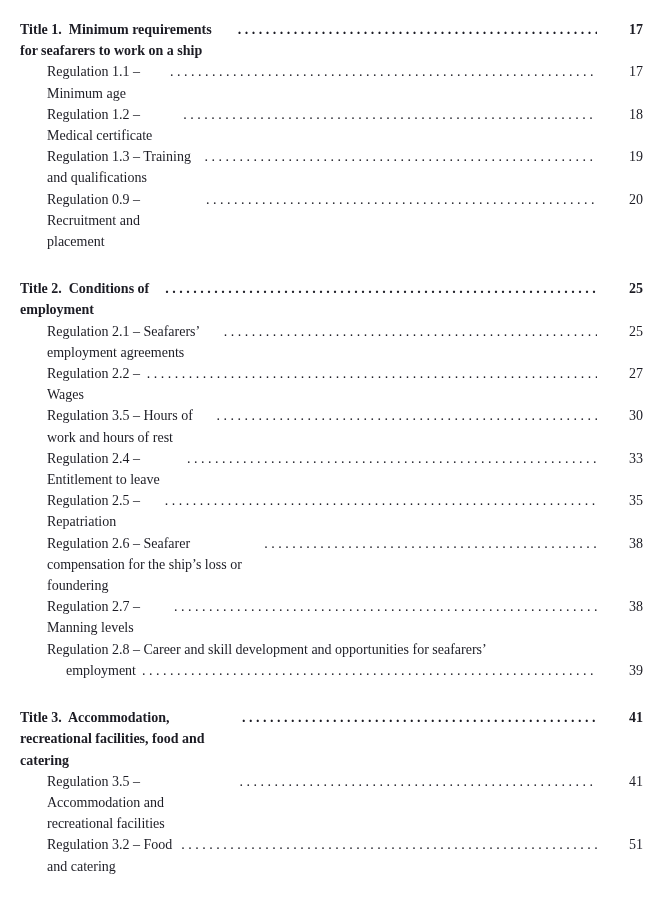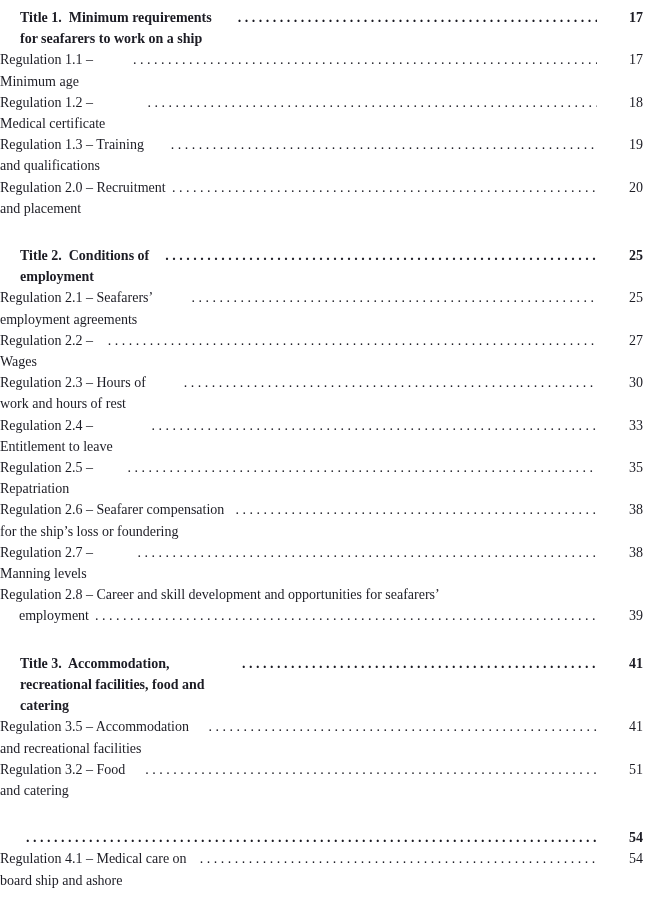--- a/index.html
+++ b/index.html
@@ -14,22 +14,22 @@
     font-family: "Liberation Serif", "DejaVu Serif", serif;
     font-size: 14px;
     line-height: 21.2px;
     color: #1c1c24;
   }
   .toc {
     padding: 3px 18px 0 0;
   }
   .toc-row { margin-top: 0; }
   .toc-row.lvl-title { font-weight: bold; padding-left: 20px; margin-top: 26px; }
-  .toc-row.lvl-reg { }
-  .toc > .toc-row:first-child { margin-top: 4px; }
+  .toc-row.lvl-reg { padding-left: 47px; }
+  .toc > .toc-row:first-child { margin-top: 16px; }
 
   .toc-line {
     display: flex;
     align-items: baseline;
   }
   .toc-line.cont-line { margin-left: 19px; }
 
   .toc-label { flex: 0 1 auto; }
 
   .leader {
@@ -77,21 +77,21 @@
   </div>
     <div class="toc-row lvl-reg">
     <div class="toc-line main-line">
       <span class="toc-label">Regulation 1.3 – Training and qualifications</span>
       <span class="leader"></span>
       <span class="toc-page">19</span>
     </div>
   </div>
     <div class="toc-row lvl-reg">
     <div class="toc-line main-line">
-      <span class="toc-label">Regulation 2.0 – Recruitment and placement</span>
+      <span class="toc-label">Regulation 0.9 – Recruitment and placement</span>
       <span class="leader"></span>
       <span class="toc-page">20</span>
     </div>
   </div>
     <div class="toc-row lvl-title">
     <div class="toc-line main-line">
       <span class="toc-label">Title 2.&nbsp; Conditions of employment</span>
       <span class="leader"></span>
       <span class="toc-page">25</span>
     </div>
@@ -105,21 +105,21 @@
   </div>
     <div class="toc-row lvl-reg">
     <div class="toc-line main-line">
       <span class="toc-label">Regulation 2.2 – Wages</span>
       <span class="leader"></span>
       <span class="toc-page">27</span>
     </div>
   </div>
     <div class="toc-row lvl-reg">
     <div class="toc-line main-line">
-      <span class="toc-label">Regulation 2.3 – Hours of work and hours of rest</span>
+      <span class="toc-label">Regulation 3.5 – Hours of work and hours of rest</span>
       <span class="leader"></span>
       <span class="toc-page">30</span>
     </div>
   </div>
     <div class="toc-row lvl-reg">
     <div class="toc-line main-line">
       <span class="toc-label">Regulation 2.4 – Entitlement to leave</span>
       <span class="leader"></span>
       <span class="toc-page">33</span>
     </div>

